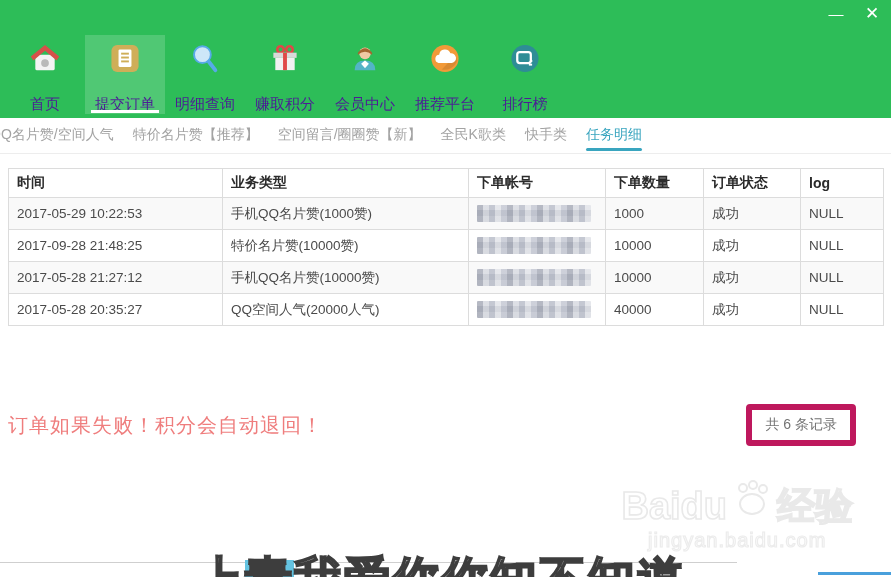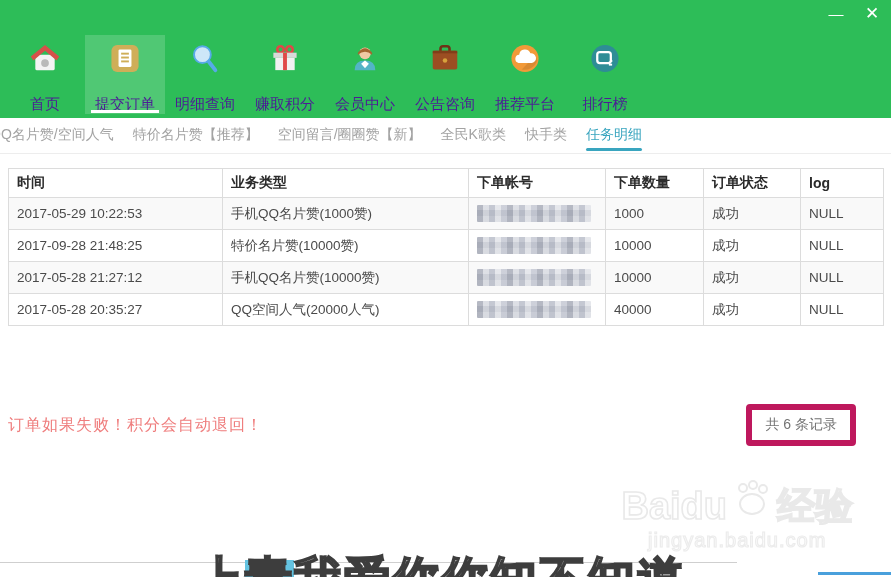--- a/index.html
+++ b/index.html
@@ -64,21 +64,21 @@
       repeating-linear-gradient(90deg, rgba(148,153,168,.6) 0 6px, rgba(213,216,223,.55) 6px 12px, rgba(173,178,192,.6) 12px 18px, rgba(228,230,235,.55) 18px 24px, rgba(188,192,205,.6) 24px 30px),
       repeating-linear-gradient(0deg, #dcdee3 0 6px, #c6c9d1 6px 12px, #e8e9ed 12px 18px);
     filter:blur(.6px);
   }
 
   
   .notice-row {
     position:absolute; top:404px; left:8px; width:848px;
     display:flex; justify-content:space-between; align-items:center;
   }
-  .notice { color:#ef7d7d; font-size:16px; letter-spacing:1px; }
+  .notice { color:#ef7d7d; font-size:20px; letter-spacing:1px; }
   .count-badge {
     border:6px solid #be185d; border-radius:4px; padding:6px 13px;
     color:#737373; font-size:14px; background:#fff;
   }
 
   
   .watermark { position:absolute; top:487px; right:38px; text-align:center; user-select:none; }
   .wm-brand {
     display:flex; align-items:center; justify-content:center; gap:4px;
     font-size:38px; font-weight:bold; line-height:1;
@@ -153,29 +153,20 @@
     <div class="nav-item">
       <svg class="nav-icon" viewBox="0 0 48 48">
         <circle cx="24" cy="16" r="9" fill="#f1c9a3"></circle>
         <path d="M13 15 q11 -14 22 0 v3 q-11 -9 -22 0 z" fill="#a5652f"></path>
         <path d="M8 42 q0 -15 16 -15 q16 0 16 15 z" fill="#53b4c6"></path>
         <path d="M24 27 l6 5 l-6 7 l-6 -7 z" fill="#ffffff"></path>
       </svg>
       <span class="nav-label">会员中心</span>
     </div>
 
-    <div class="nav-item">
-      <svg class="nav-icon" viewBox="0 0 48 48">
-        <rect x="17" y="5" width="14" height="12" rx="4" fill="none" stroke="#6e3317" stroke-width="4"></rect>
-        <rect x="5" y="12" width="38" height="29" rx="3" fill="#9c4e22"></rect>
-        <rect x="5" y="12" width="38" height="4" fill="#813e19"></rect>
-        <circle cx="24" cy="27" r="3.5" fill="#d8a23c"></circle>
-      </svg>
-      <span class="nav-label">公告咨询</span>
-    </div>
 
     <div class="nav-item">
       <svg class="nav-icon" viewBox="0 0 48 48">
         <circle cx="24" cy="24" r="21" fill="#f29a38"></circle>
         <path d="M40 19 L19 41 a21 21 0 0 0 24 -14 z" fill="rgba(0,0,0,0.10)"></path>
         <path d="M14 31 a6.5 6.5 0 0 1 1 -12.8 a9 9 0 0 1 17.4 -2.2 a7 7 0 0 1 2.2 15 z" fill="#ffffff"></path>
       </svg>
       <span class="nav-label">推荐平台</span>
     </div>
 

